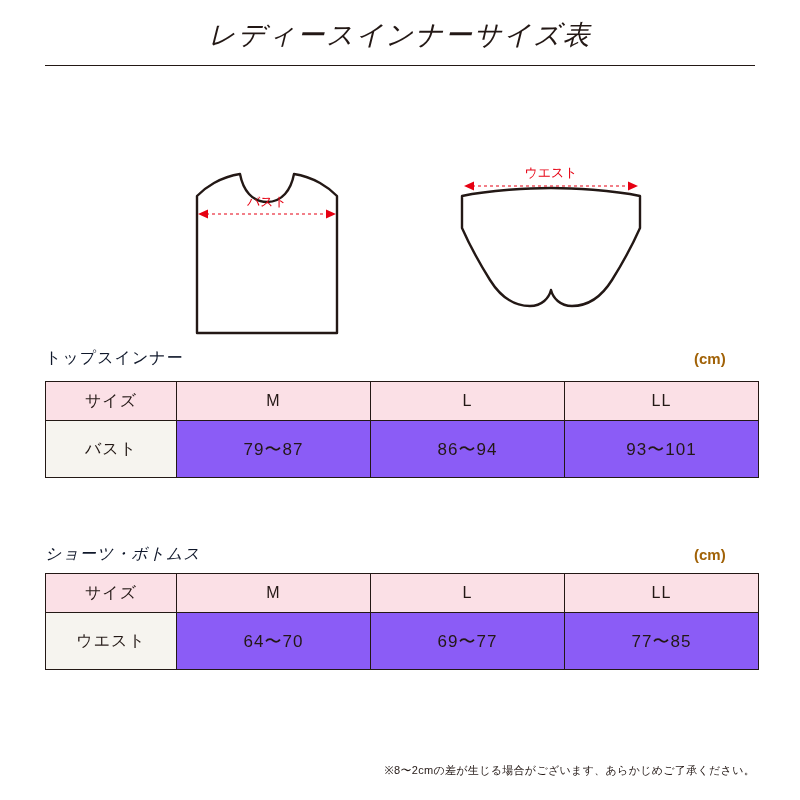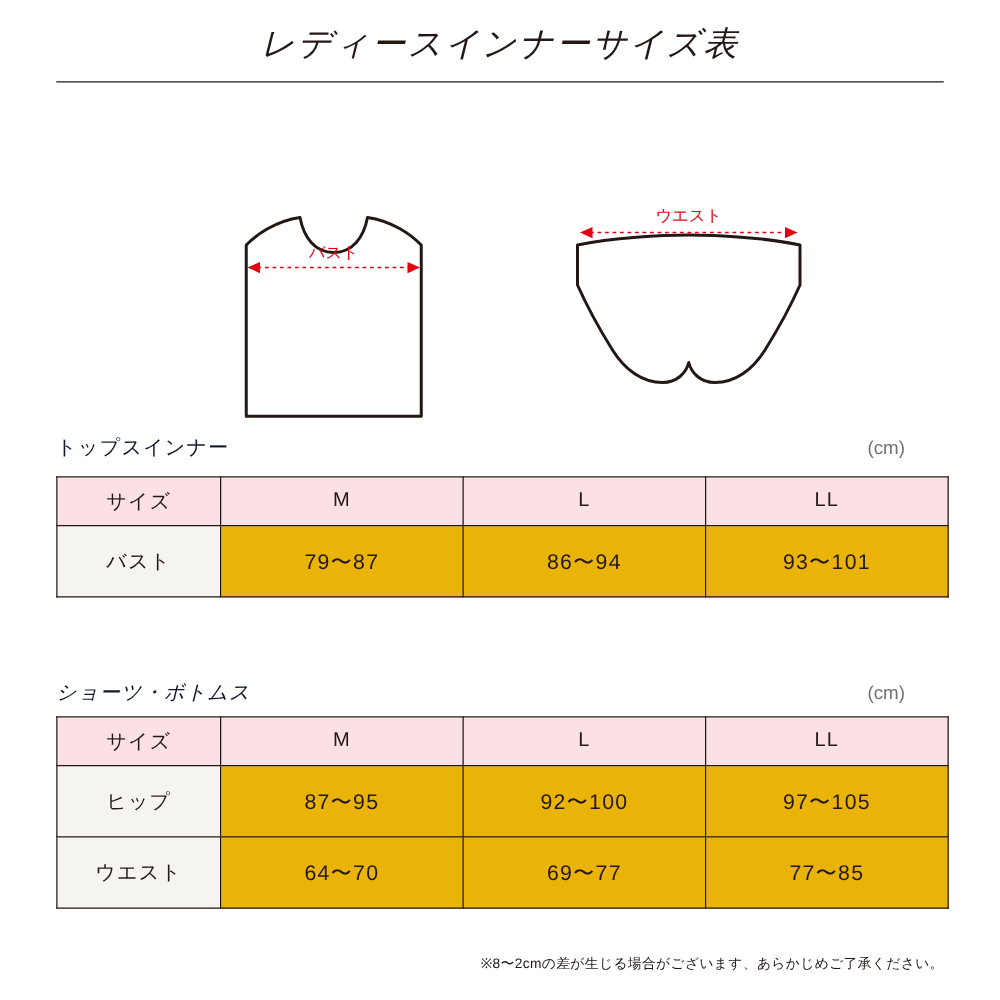--- a/index.html
+++ b/index.html
@@ -59,21 +59,22 @@
   
   .sec-label {
     position: absolute;
     font-size: 16px;
     letter-spacing: 1px;
     color: #0f172a;
   }
   .cm-label {
     position: absolute;
     font-size: 15px;
-    color: #737373;
+    color: #a16207;
+    font-weight: bold;
   }
 
   
   table.size-table {
     position: absolute;
     border-collapse: collapse;
     table-layout: fixed;
     border-radius: 11px;
   }
   table.size-table td,
@@ -86,21 +87,21 @@
     padding: 0;
   }
   table.size-table thead th {
     background: #fbe0e6;
     height: 38px;
     font-size: 16px;
     letter-spacing: 1px;
   }
   table.size-table tbody td {
     height: 56px;
-    background: #eab308;
+    background: #8b5cf6;
     font-size: 17px;
     letter-spacing: 1px;
   }
   table.size-table tbody td.rowhead {
     background: #f6f4ef;
     font-size: 16px;
     letter-spacing: 1px;
   }
   .col-head { width: 130px; }
   .col-val  { width: 193px; }
@@ -204,26 +205,20 @@
     <thead>
       <tr>
         <th class="col-head">サイズ</th>
         <th class="col-val">M</th>
         <th class="col-val">L</th>
         <th class="col-val">LL</th>
       </tr>
     </thead>
     <tbody>
       <tr>
-        <td class="rowhead">ヒップ</td>
-        <td>87〜95</td>
-        <td>92〜100</td>
-        <td>97〜105</td>
-      </tr>
-      <tr>
         <td class="rowhead">ウエスト</td>
         <td>64〜70</td>
         <td>69〜77</td>
         <td>77〜85</td>
       </tr>
     </tbody>
   </table>
 
   <div class="note">※8〜2cmの差が生じる場合がございます、あらかじめご了承ください。</div>
 

